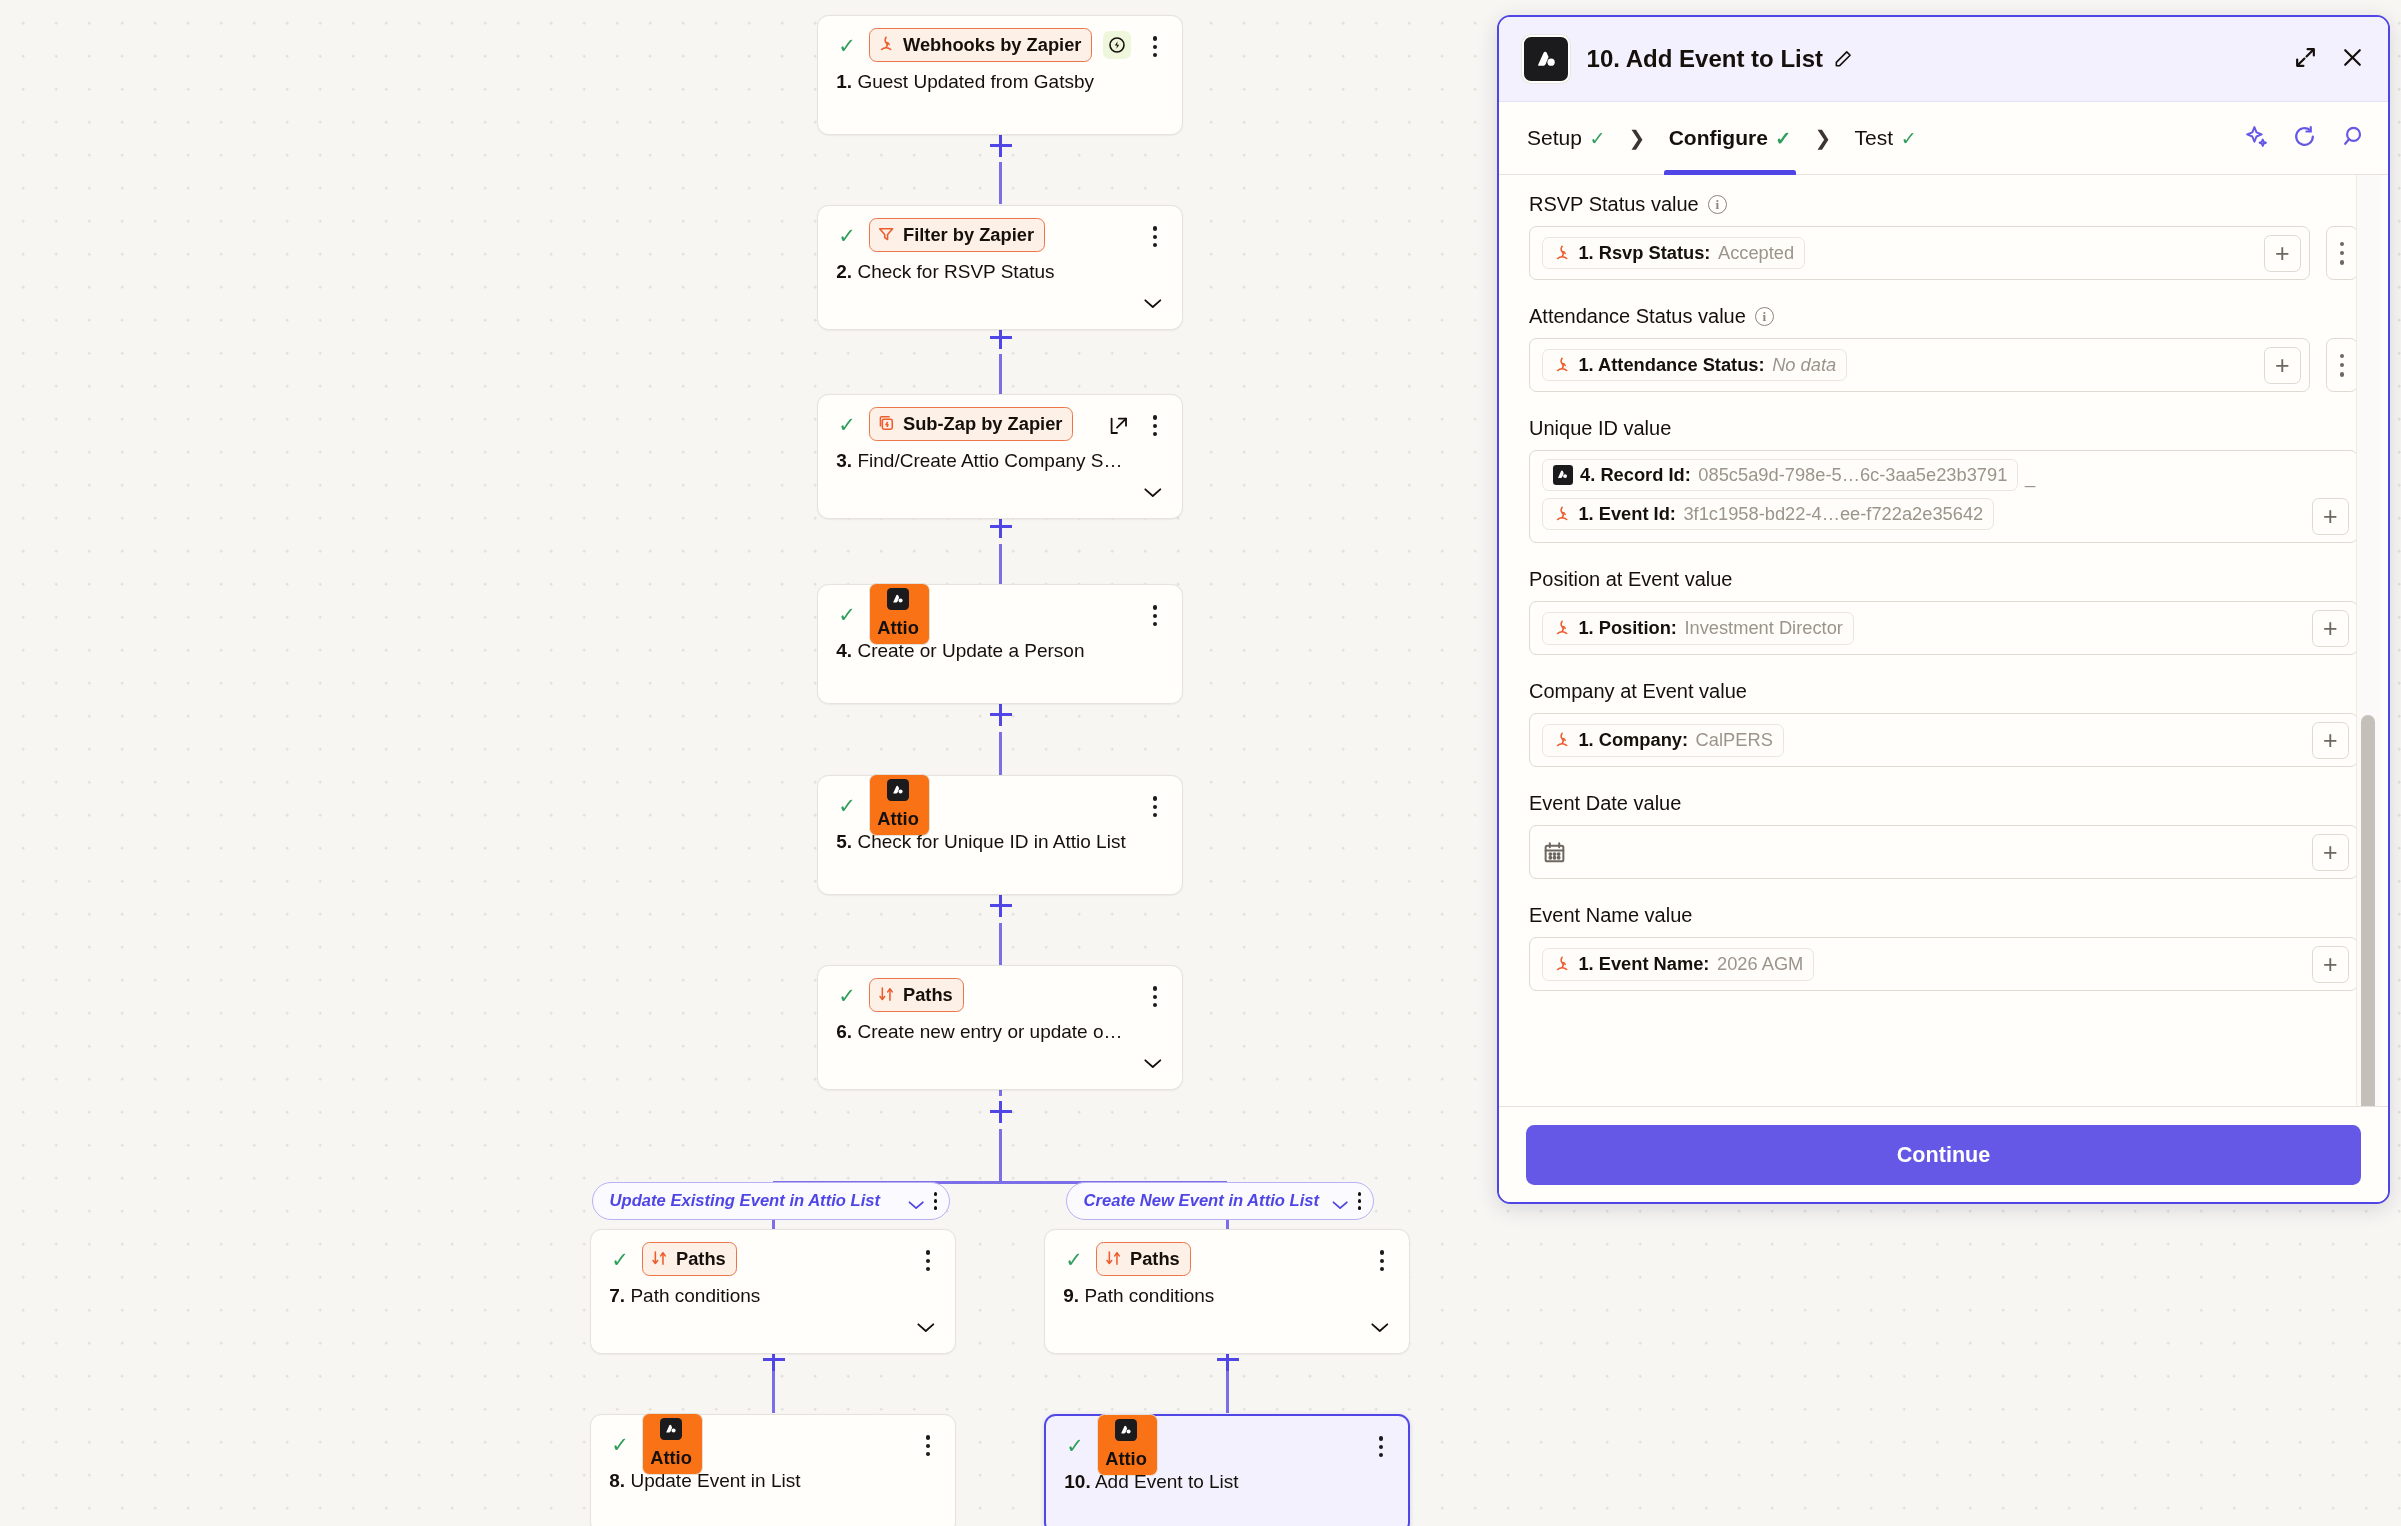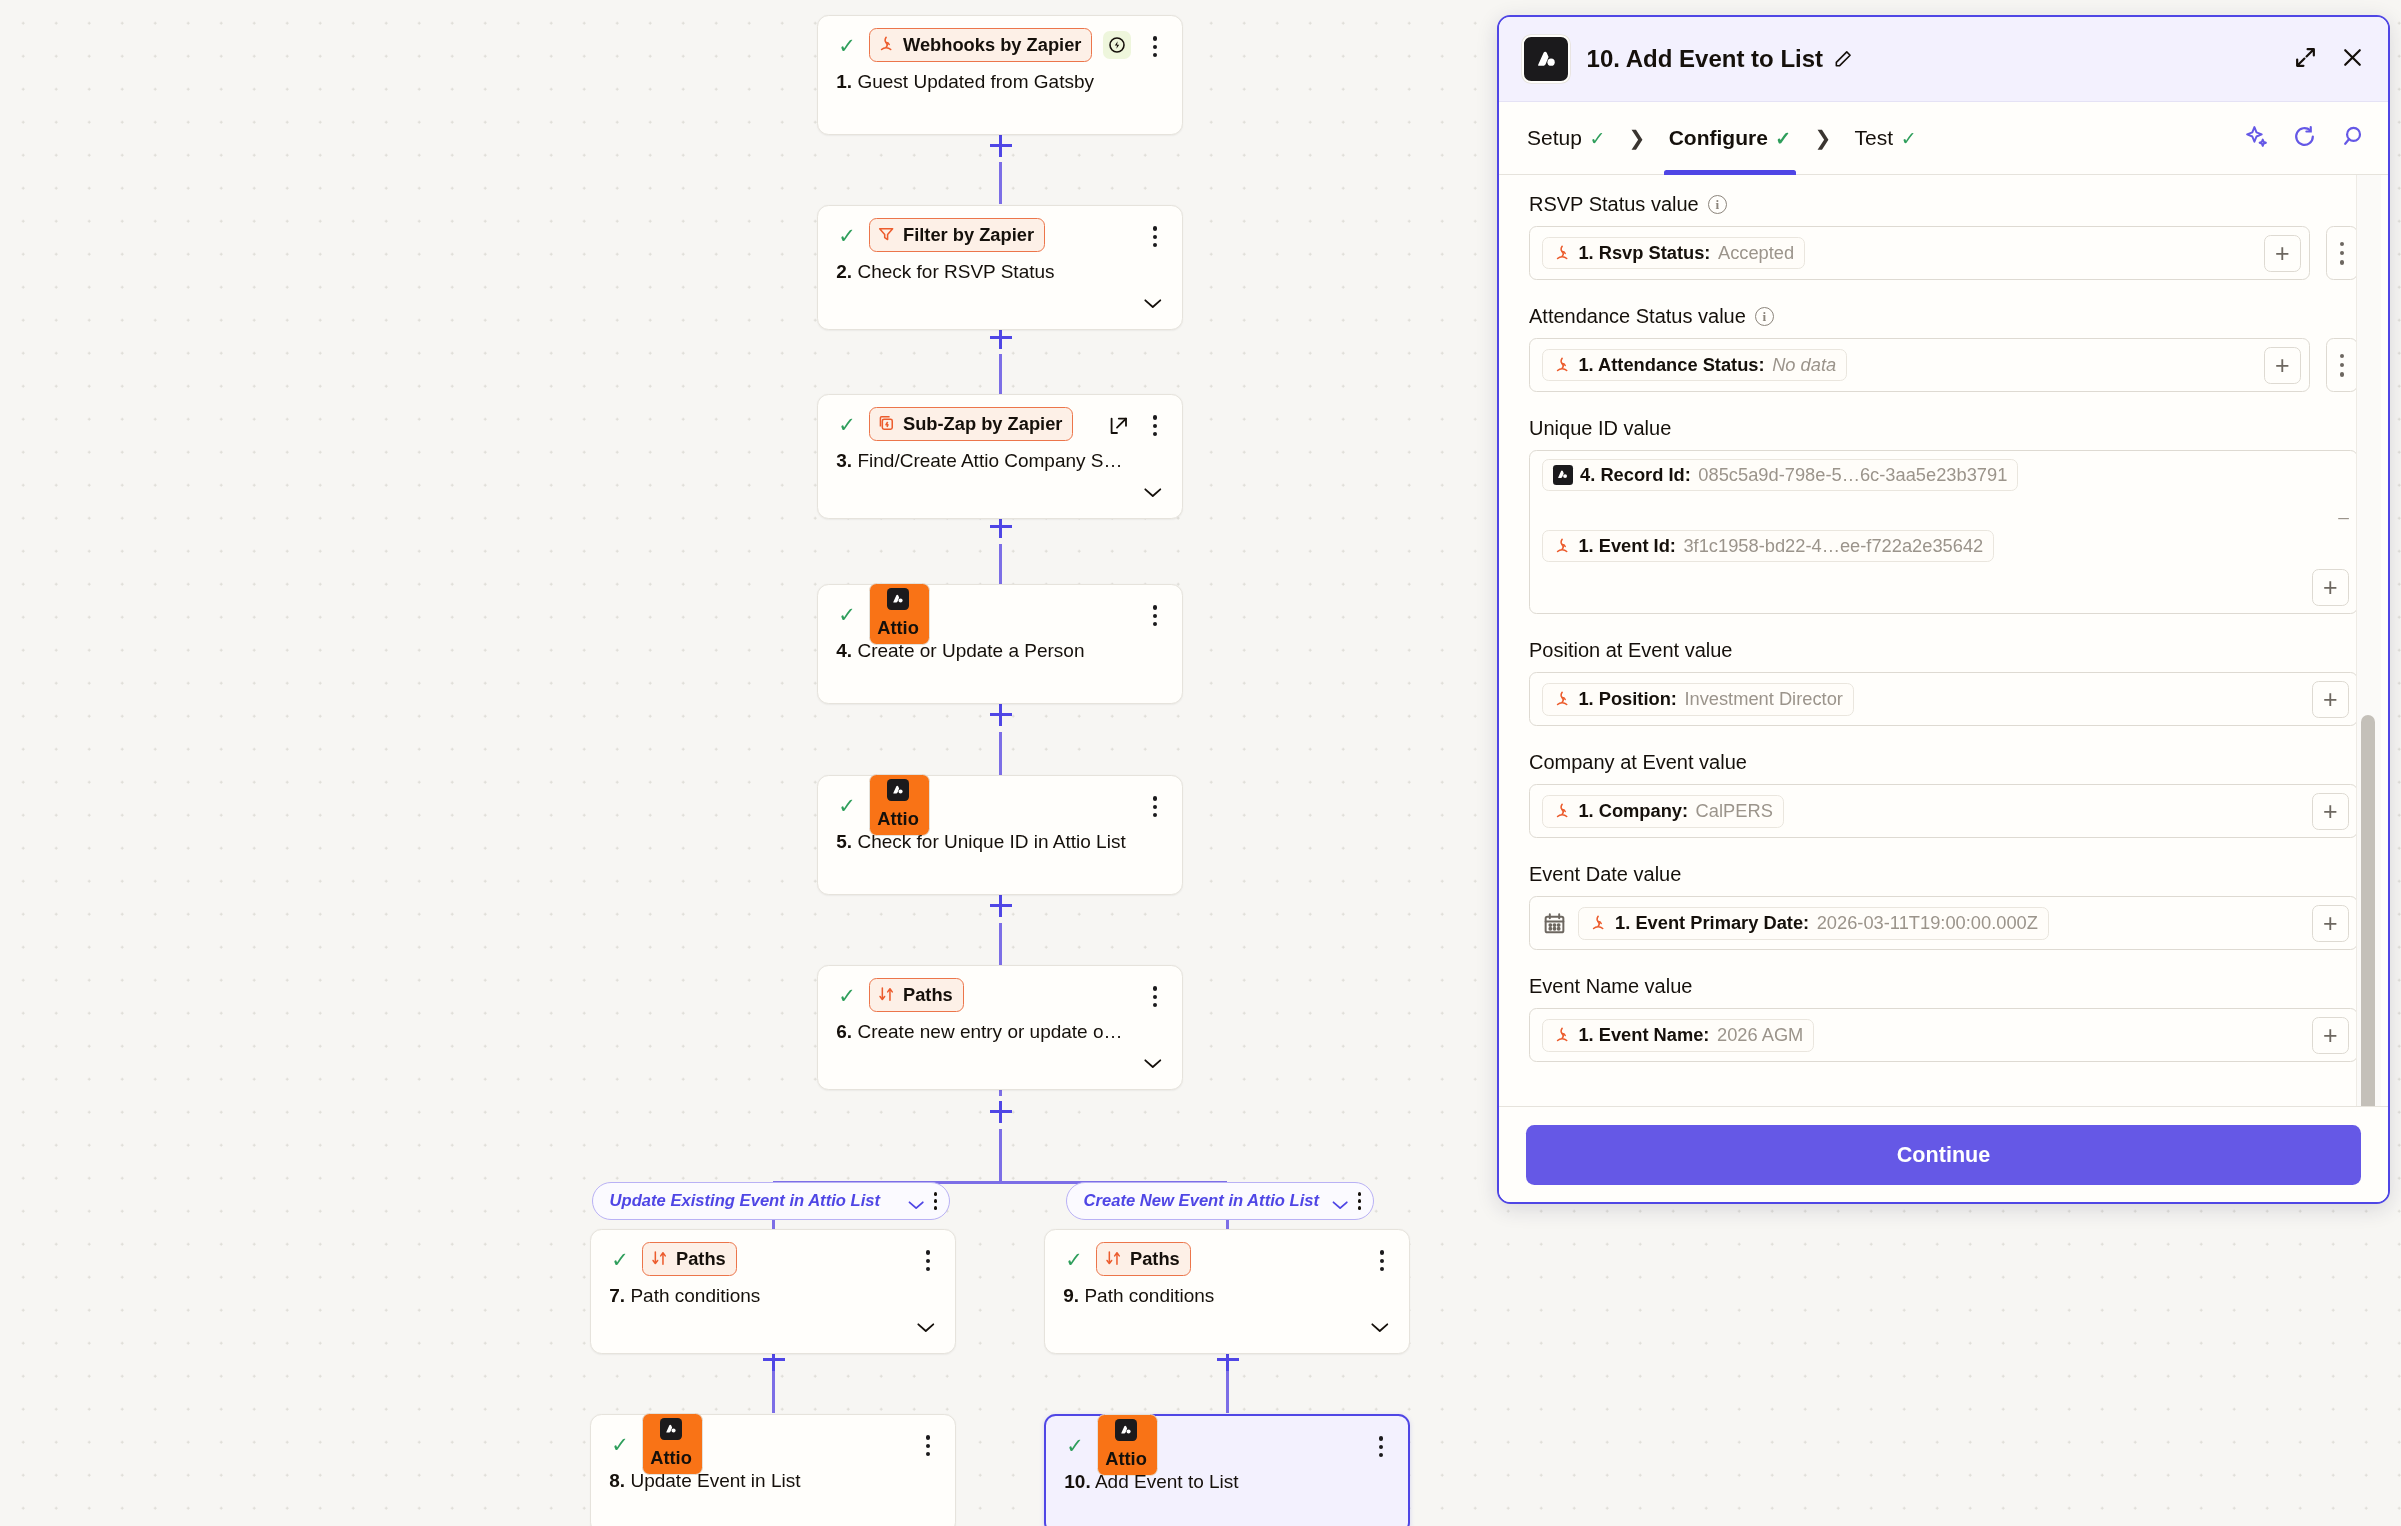--- a/index.html
+++ b/index.html
@@ -159,21 +159,21 @@
     line-height: 1;
   }
   .frow { display: flex; align-items: stretch; gap: 16px; }
   .fbox {
     flex: 1; min-height: 53px;
     border: 1.2px solid #dedad2; border-radius: 7.5px;
     background: #fffefb;
     display: flex; align-items: center; flex-wrap: wrap;
     gap: 6.7px; padding: 7.5px 8.3px 7.5px 11.6px;
   }
-  .fbox.wrapbox { align-items: flex-start; flex-direction: column; }
+  .fbox.wrapbox { align-items: flex-start; }
   .token {
     display: inline-flex; align-items: center; gap: 7.5px;
     background: #fffdf9; border: 1.2px solid #eae6de; border-radius: 6.7px;
     padding: 4.2px 10px; font-size: 18.3px; white-space: nowrap;
     max-width: 100%; overflow: hidden;
   }
   .token .tk-name { font-weight: 700; color: #15100b; }
   .token .tk-val  { color: #9b948b; }
   .token .tk-val.italic { font-style: italic; }
   .tok-ico { width: 18.3px; height: 18.3px; flex: none; display:block; }
@@ -690,29 +690,20 @@
               <span class="cal-ico"><svg width="25" height="25" viewBox="0 0 24 24" fill="none" stroke="#6d6760" stroke-width="1.9" stroke-linecap="round">
                   <rect x="3.5" y="5.5" width="17" height="15" rx="1.6"></rect>
                   <path d="M7.5 3v4M16.5 3v4M3.5 10h17"></path>
                   <circle cx="8" cy="13.5" r=".9" fill="#6d6760"></circle>
                   <circle cx="12" cy="13.5" r=".9" fill="#6d6760"></circle>
                   <circle cx="16" cy="13.5" r=".9" fill="#6d6760"></circle>
                   <circle cx="8" cy="17" r=".9" fill="#6d6760"></circle>
                   <circle cx="12" cy="17" r=".9" fill="#6d6760"></circle>
                   <circle cx="16" cy="17" r=".9" fill="#6d6760"></circle>
                 </svg></span>
-              <span class="token">
-                <svg class="tok-ico" width="18.3" height="18.3" viewBox="0 0 24 24" fill="none" stroke="#ec5c2d" stroke-width="2" stroke-linecap="round" stroke-linejoin="round">
-                  <path d="M12 3c-2 3-2 5 0 7 2 2 2 4 0 6"></path>
-                  <path d="M6 19c2-2 4-2.4 6-2.4S16 17 18 19"></path>
-                  <path d="M12 10c2 0 3.4 1 4 2.4"></path>
-                </svg>
-                <span class="tk-name">1. Event Primary Date:</span>
-                <span class="tk-val">2026-03-11T19:00:00.000Z</span>
-              </span>
               <span class="addbtn">+</span>
             </div>
           </div>
         </div>
         <div class="fieldset">
           <div class="flabel">
             <span>Event Name value</span>
           </div>
           <div class="frow">
             <div class="fbox">

